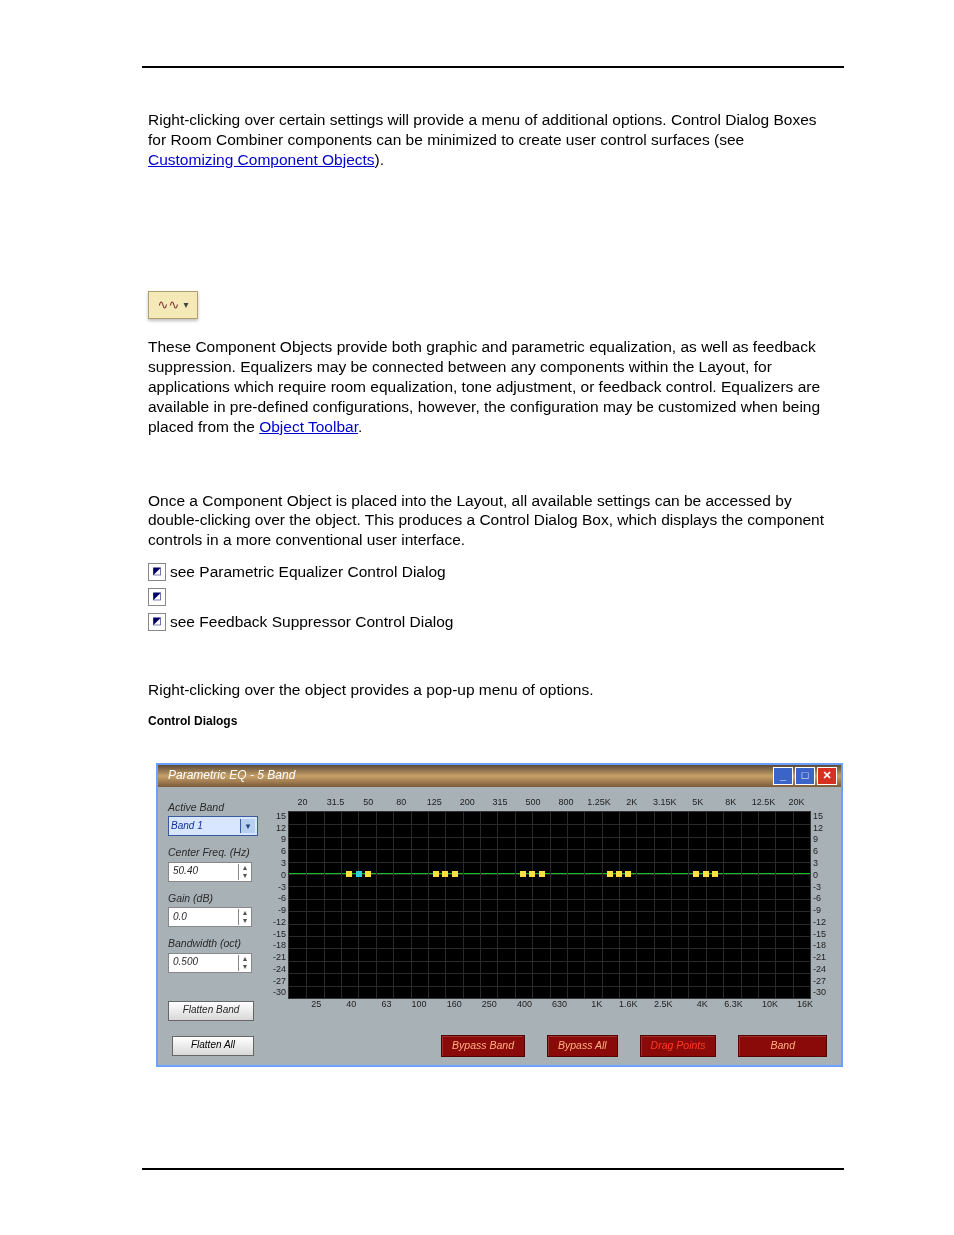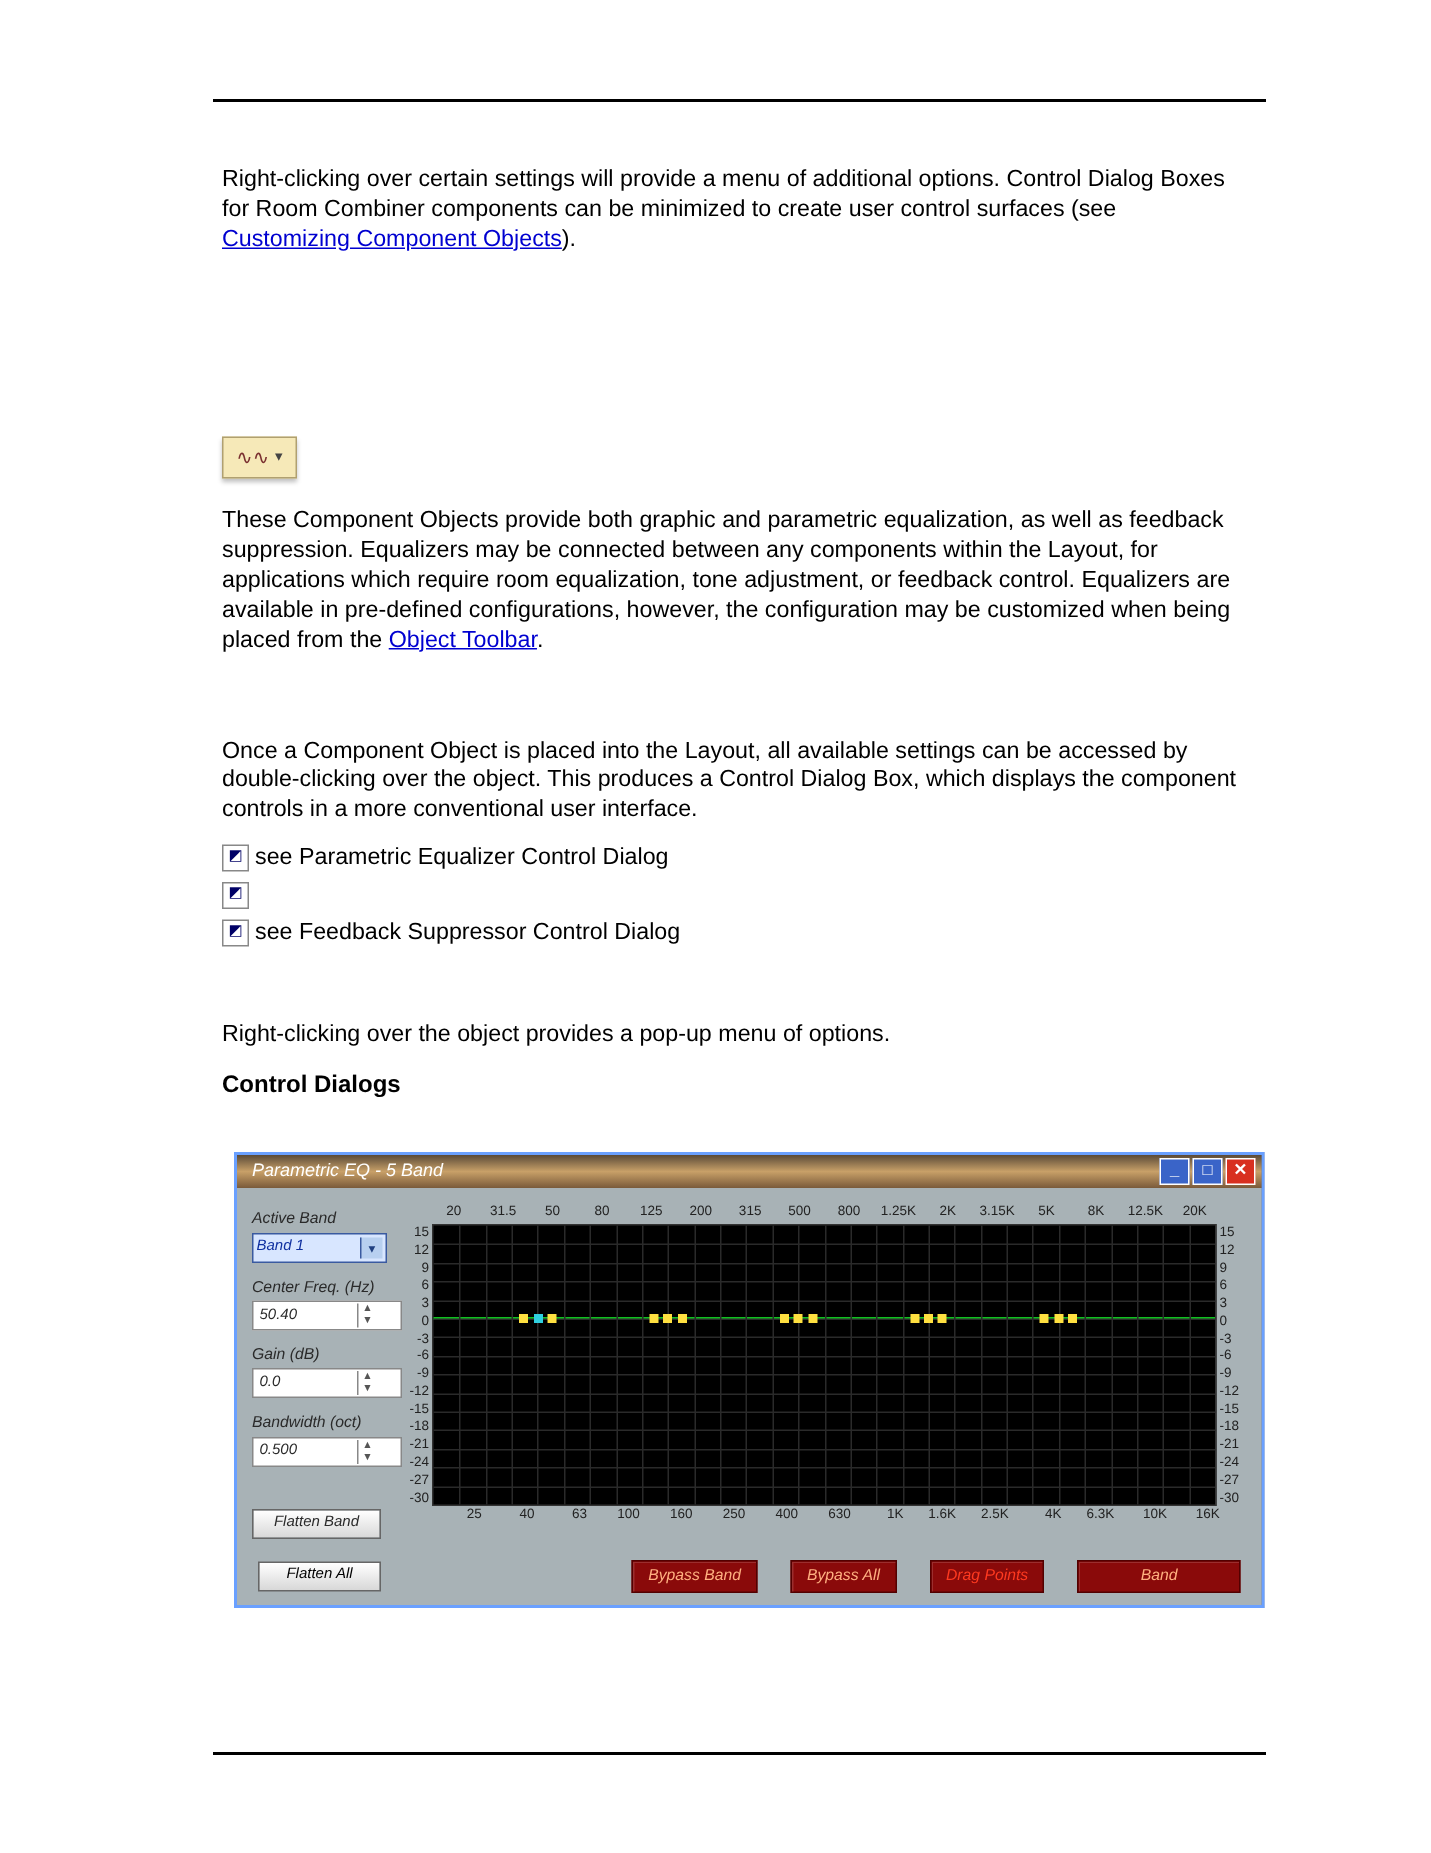--- a/index.html
+++ b/index.html
@@ -10,35 +10,35 @@
   .content{position:absolute;left:148px;right:124px;top:110px;font-size:15.5px;line-height:1.28}
   a.link{color:#0000d0;text-decoration:underline}
   .para{margin:0 0 12px 0}
   .gap-lg{height:110px}
   .gap-md{height:42px}
   .gap-sm{height:18px}
   .toolbar-chip{width:48px;height:26px;background:#f6e9b8;border:1px solid #b0a070;display:flex;align-items:center;justify-content:center;font-size:13px;color:#7a3030;box-shadow:0 2px 3px rgba(0,0,0,.25)}
   .toolbar-chip .arrow{margin-left:4px;color:#444;font-size:10px}
   .see-row{display:flex;align-items:center;margin:6px 0}
   .see-ico{width:16px;height:16px;border:1px solid #888;background:#fff;margin-right:4px;font-size:10px;line-height:14px;text-align:center;color:#006}
-  .h2{font-weight:700;font-size:16px;margin:14px 0 10px 0}
+  .h2{font-weight:700;font-size:12px;margin:14px 0 10px 0}
   
   .dlg{border:2px solid #6aa0ff;background:#9aa4a8;width:683px;margin-top:34px;margin-left:8px;box-shadow:0 0 0 1px #2a3a70 inset}
   .titlebar{height:22px;display:flex;align-items:center;background:linear-gradient(#5a4a38,#c8a068,#7a5a3a);color:#fff;font-size:12px;padding:0 4px}
   .titlebar .ttl{flex:1;padding-left:6px;font-style:italic}
   .tbtn{width:18px;height:16px;margin-left:2px;border:1px solid #fff;font-size:11px;line-height:14px;text-align:center;font-weight:700;cursor:pointer}
   .tbtn.min{background:#3a64c8;color:#fff}
   .tbtn.max{background:#3a64c8;color:#fff}
   .tbtn.cls{background:#d83020;color:#fff}
   .dlg-body{display:flex;background:#a8b2b6;padding:10px 10px 8px 10px;gap:8px}
   .side{width:88px;font-size:10.5px;color:#2a2a2a}
   .side .lbl{margin:4px 0 2px 0;font-style:italic}
   .sel{width:84px;height:18px;border:1px solid #3a5aa0;background:#d8e6ff;color:#1030a0;font-size:10px;padding:0 2px;display:flex;align-items:center;justify-content:space-between;font-style:italic}
   .sel .sar{width:14px;height:14px;background:#b8d0f0;border-left:1px solid #3a5aa0;text-align:center;font-size:9px;line-height:14px;color:#204080;font-style:normal}
-  .spin{width:78px;height:18px;border:1px solid #888;background:#fff;display:flex;align-items:center;font-size:10px;padding:0 16px 0 4px;font-style:italic}
+  .spin{width:78px;height:18px;border:1px solid #888;background:#fff;display:flex;align-items:center;font-size:10px;padding:0 0 0 4px;font-style:italic}
   .spin .sp{width:12px;height:16px;border-left:1px solid #888;display:flex;flex-direction:column}
   .spin .sp div{flex:1;font-size:7px;text-align:center;line-height:7px;color:#555}
   .btn-raised{width:84px;height:18px;border:1px solid #666;background:linear-gradient(#fff,#d8d8d8);font-size:10px;text-align:center;line-height:16px;font-style:italic;cursor:pointer}
   .btn-red{height:20px;border:1px solid #520000;background:#8a0a0a;color:#ffb080;font-size:10.5px;text-align:center;line-height:18px;padding:0 10px;font-style:italic;cursor:pointer;box-shadow:inset 1px 1px 0 rgba(255,255,255,.15)}
   .btn-red.on{color:#ff3a20;font-weight:400}
   .graph-wrap{flex:1;position:relative}
   .ticks-top{height:14px;display:flex;font-size:9px;color:#222;padding:0 18px 0 22px}
   .ticks-top span{flex:1;text-align:center}
   .ticks-bot{height:14px;display:flex;font-size:9px;color:#222;padding:0 18px 0 22px}
   .ticks-bot span{flex:1;text-align:right}
@@ -281,18 +281,18 @@
               <span>16K</span>
             </div>
         </div>
       </div>
       <div class="btn-row">
         <div class="btn-raised" style="width:80px">Flatten All</div>
         <div class="sp"></div>
         <div class="btn-red">Bypass Band</div>
         <div class="btn-red">Bypass All</div>
         <div class="btn-red on">Drag Points</div>
-        <div class="btn-red" style="padding:0 41px">Band</div>
+        <div class="btn-red" style="padding:0 31px">Band</div>
       </div>
     </div>
 
   </div>
 </div>
 
 </body></html>

